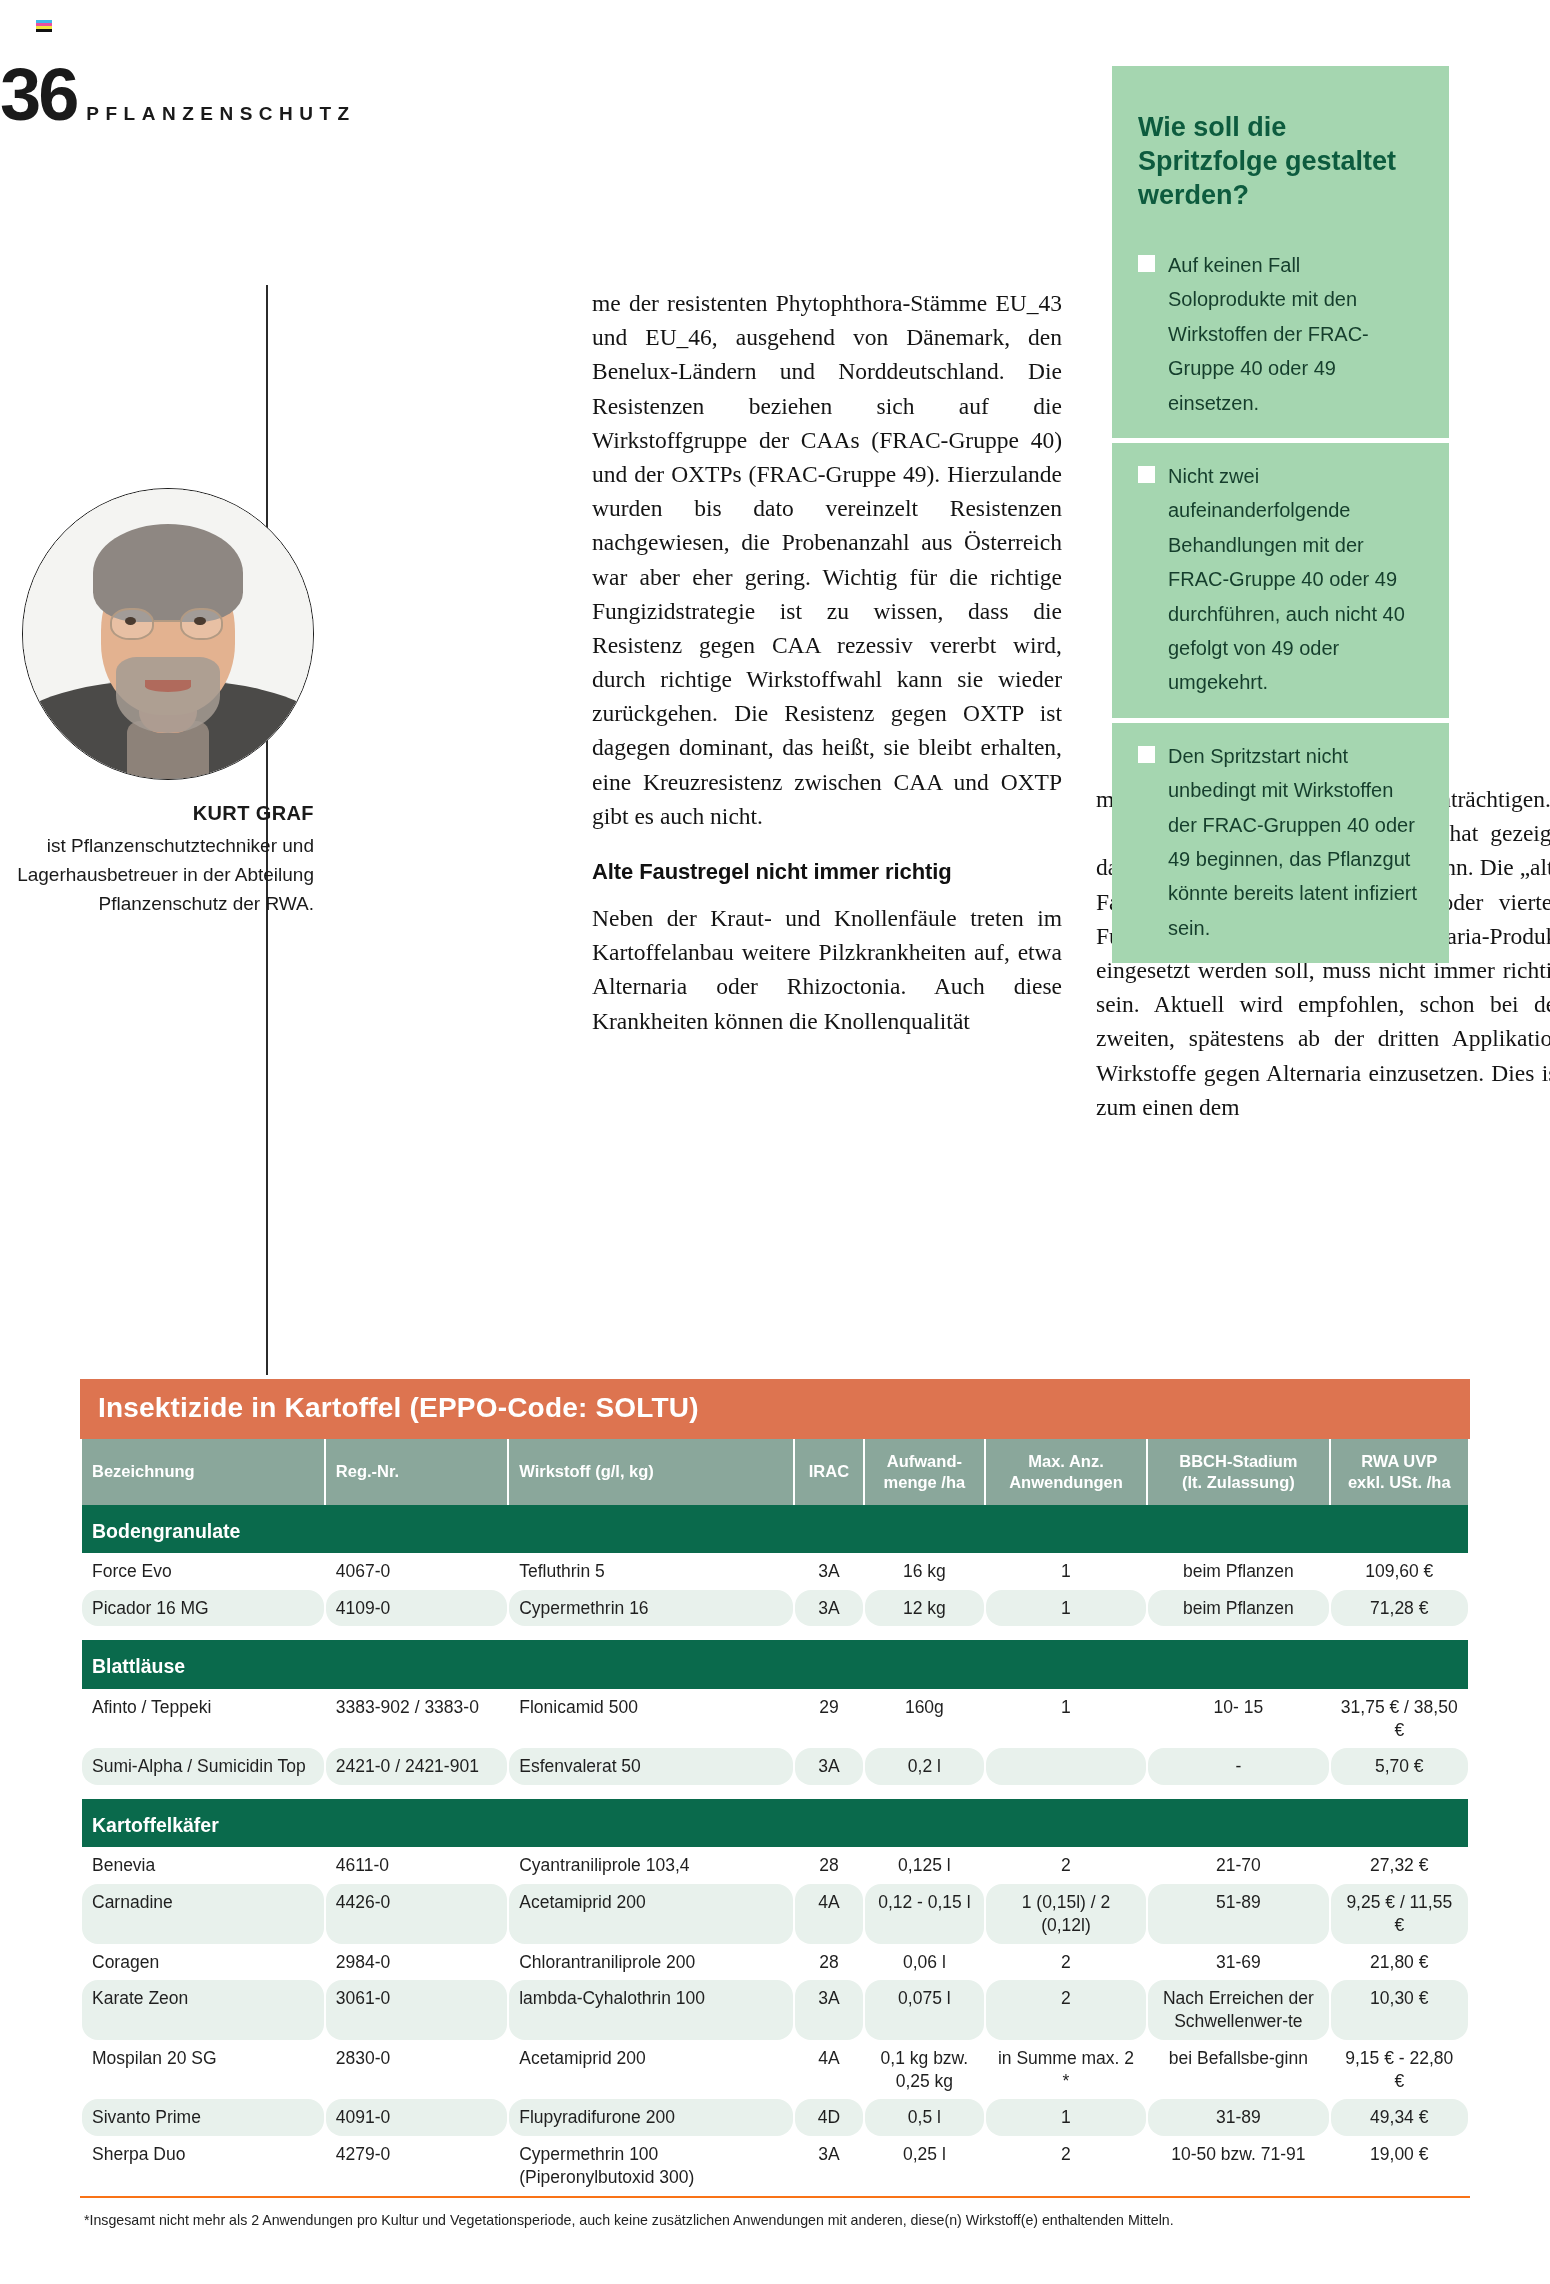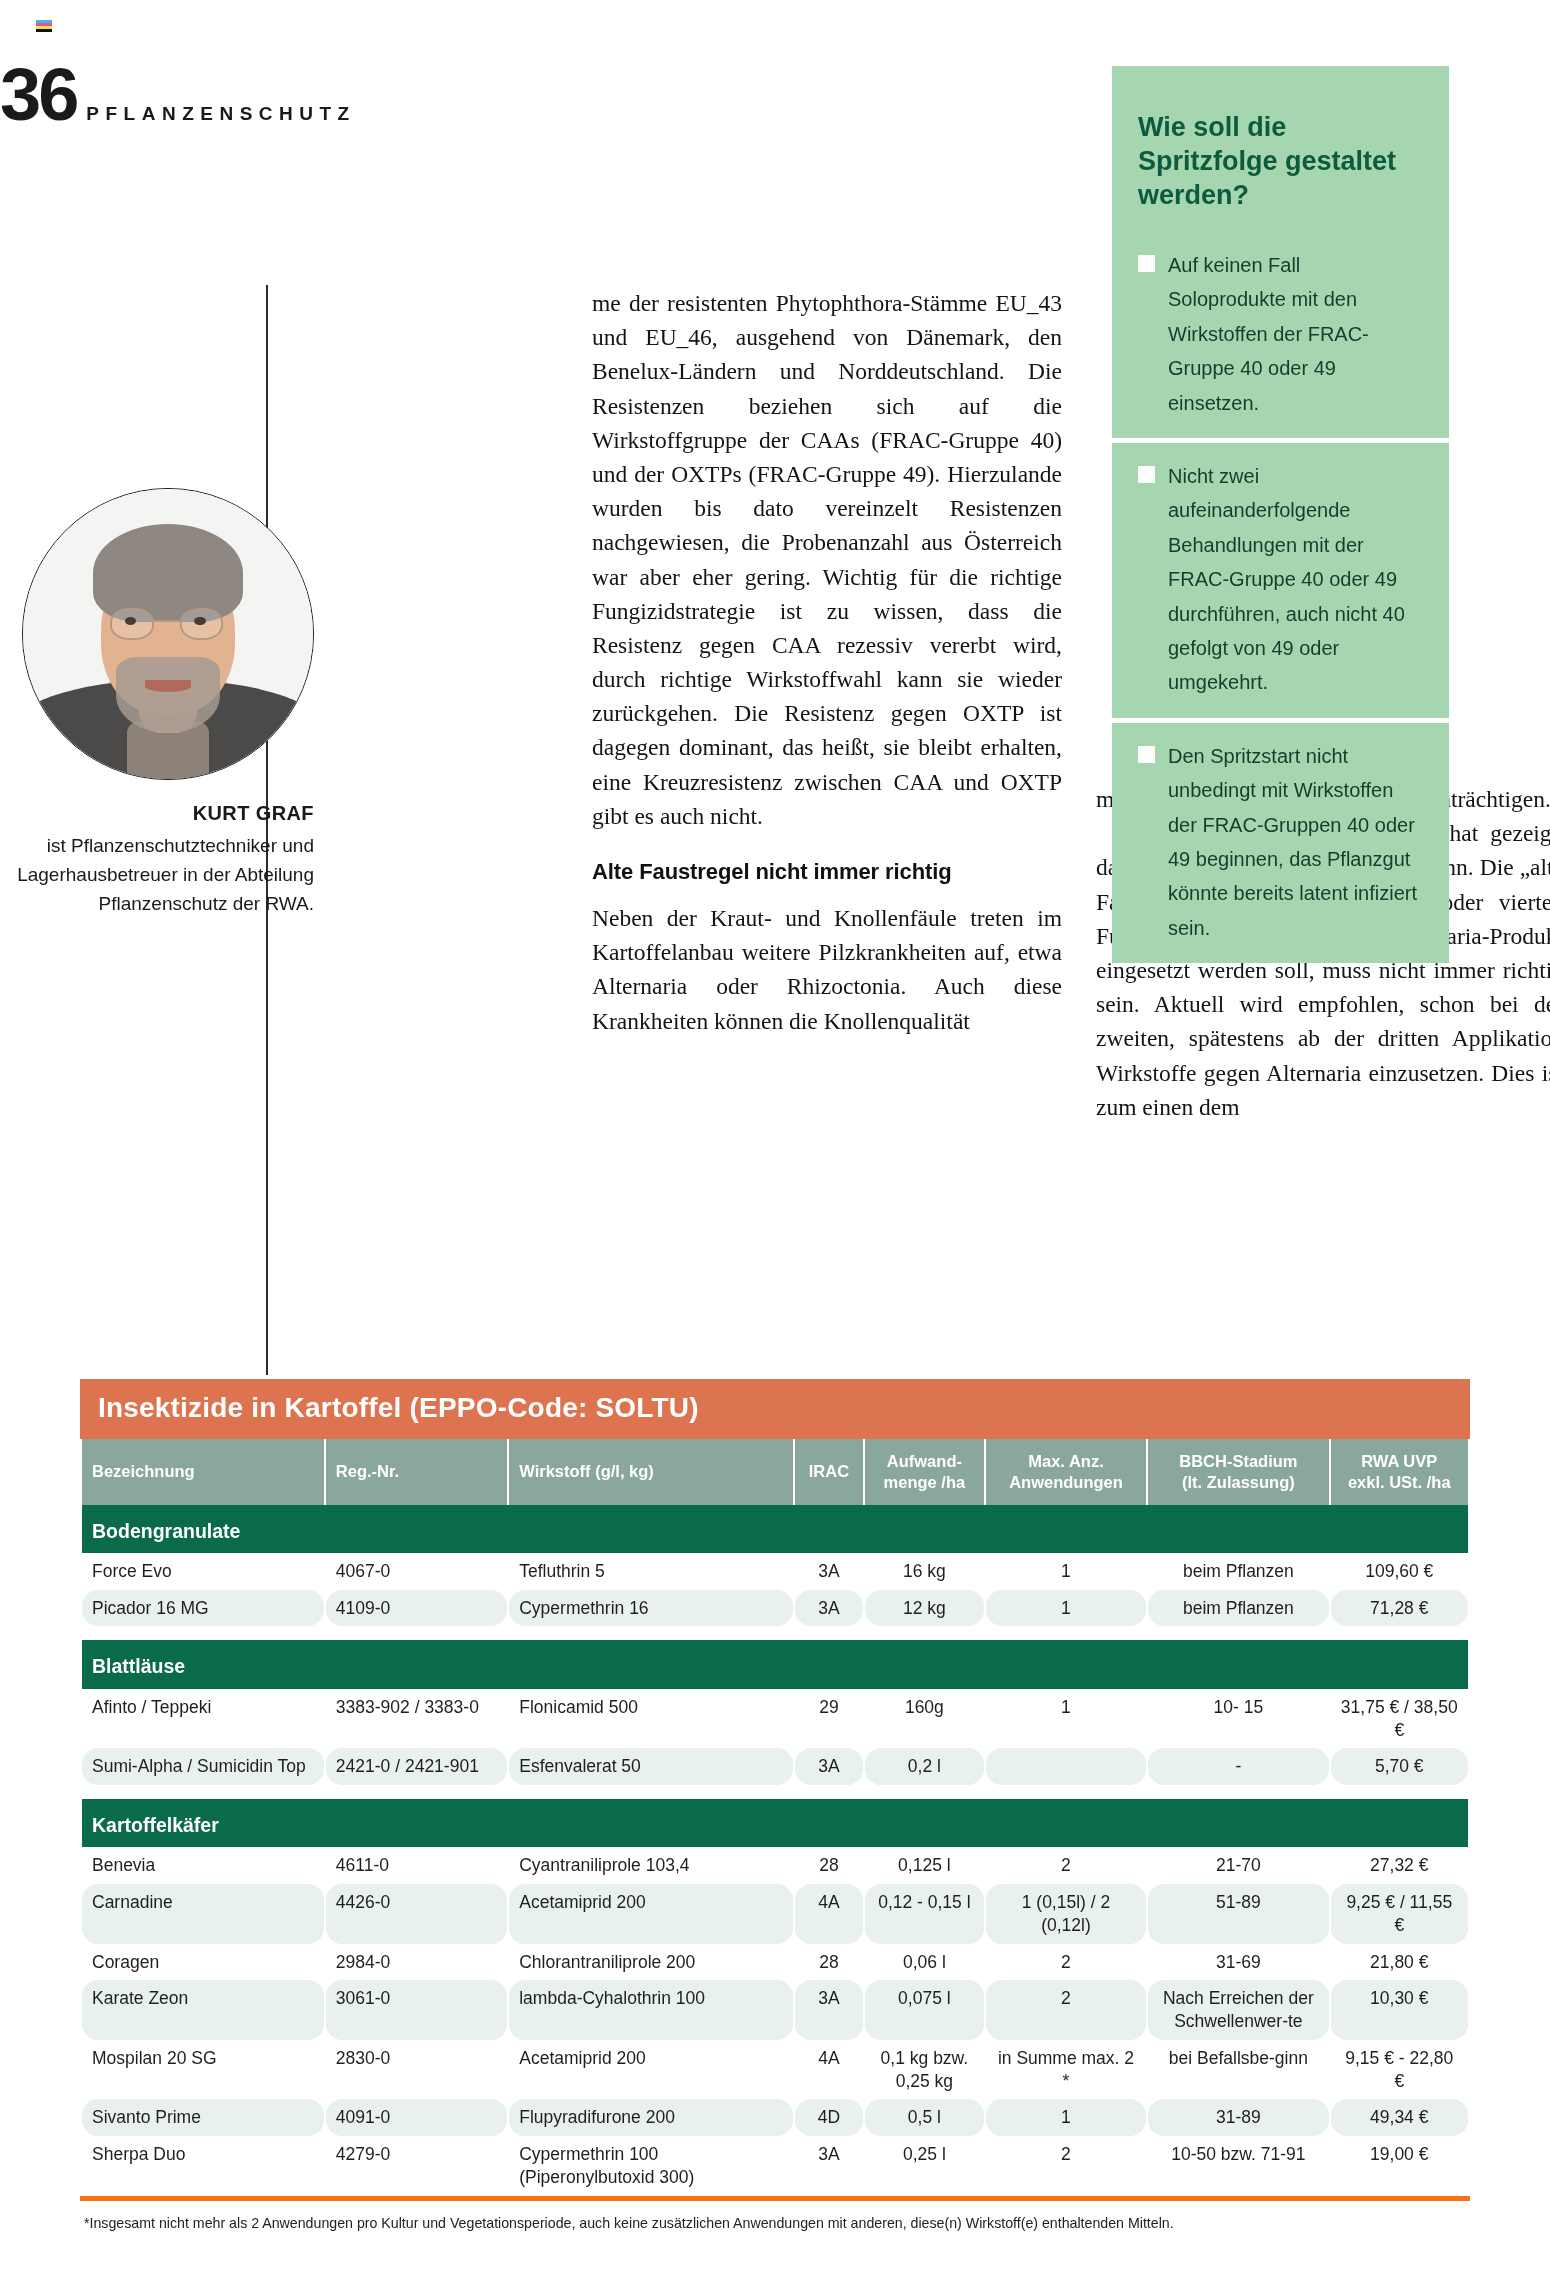--- a/index.html
+++ b/index.html
@@ -187,21 +187,21 @@
   table.data tr.alt td { background:#e8f1ec;border-radius:16px; }
   table.data tr.group td {
     background:#0a6a4c; color:#ffffff; font-weight:bold;
     font-size:19.5px; padding:14px 10px 9px 10px;
     border-spacing:0;
   }
   .spacer-row td { background:#ffffff !important; height:14px; padding:0; }
   .tbl-foot {
     background:#ffffff; color:#222;
     font-size:14.2px; padding:14px 4px 10px 4px;
-    border-top:5px solid #f97316;
+    border-top:2px solid #f97316;
   }
   .colw1 { width:220px; }
   .colw2 { width:165px; }
   .colw3 { width:258px; }
   .colw4 { width:62px; }
   .colw5 { width:108px; }
   .colw6 { width:146px; }
   .colw7 { width:164px; }
   .colw8 { width:125px; }
 </style>

